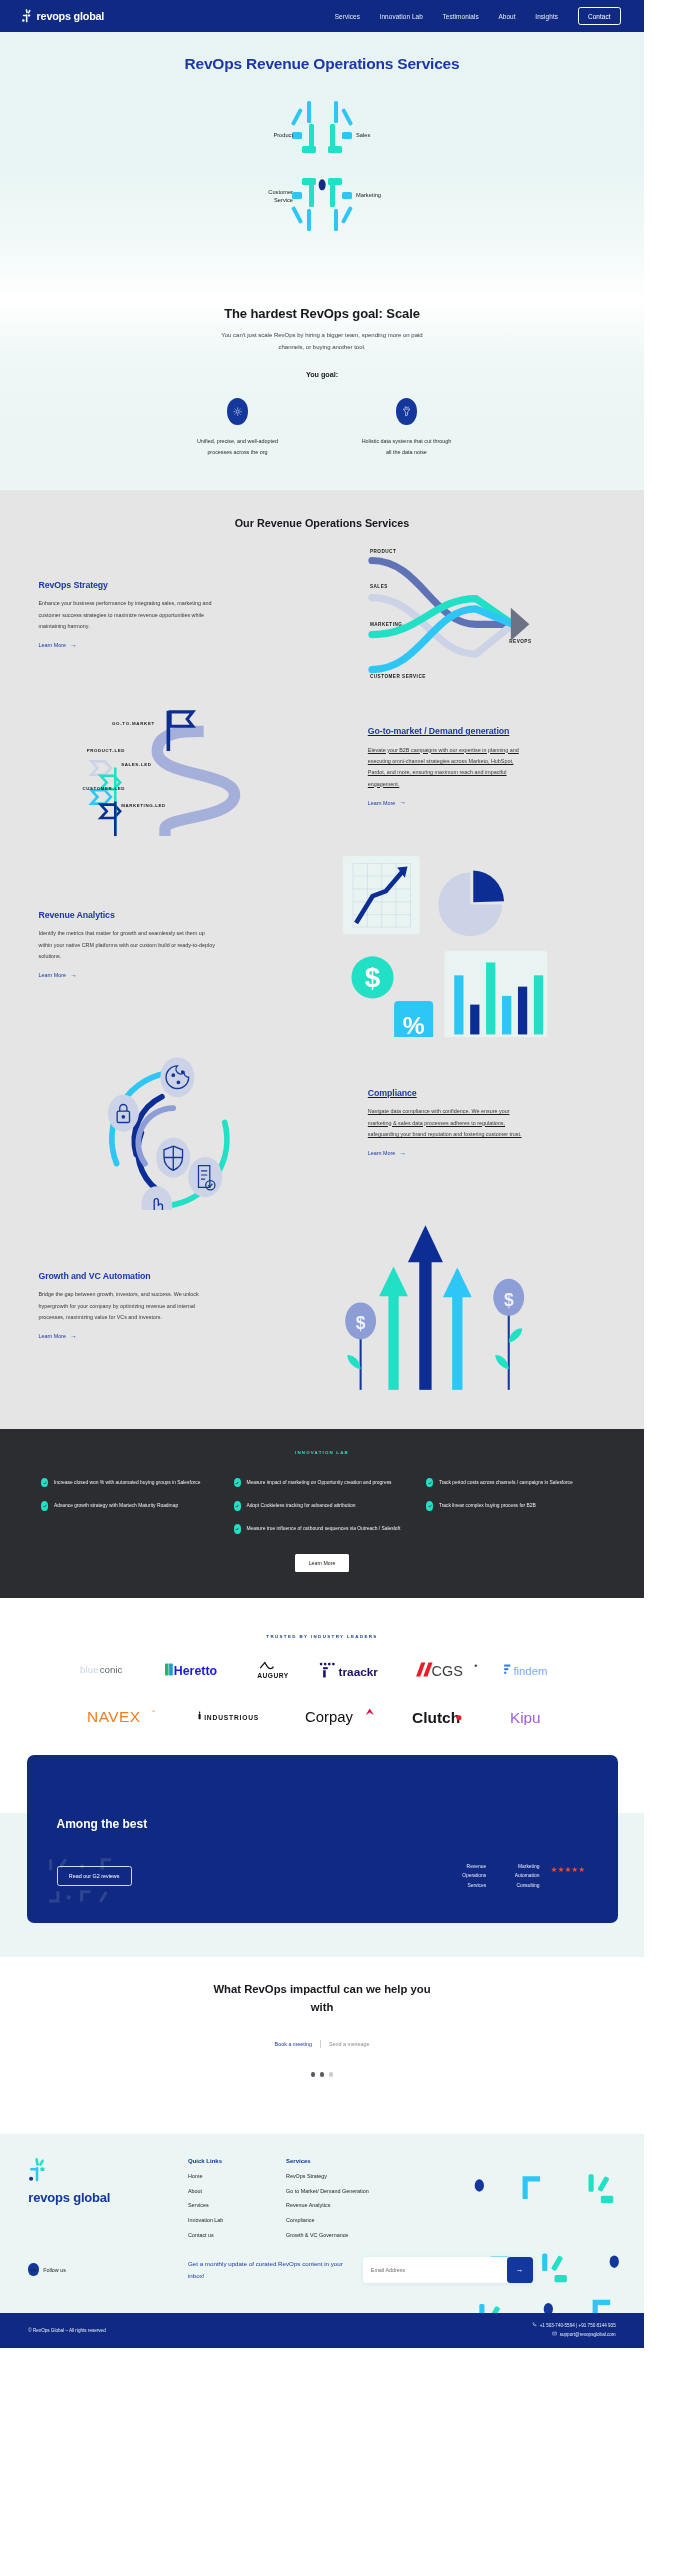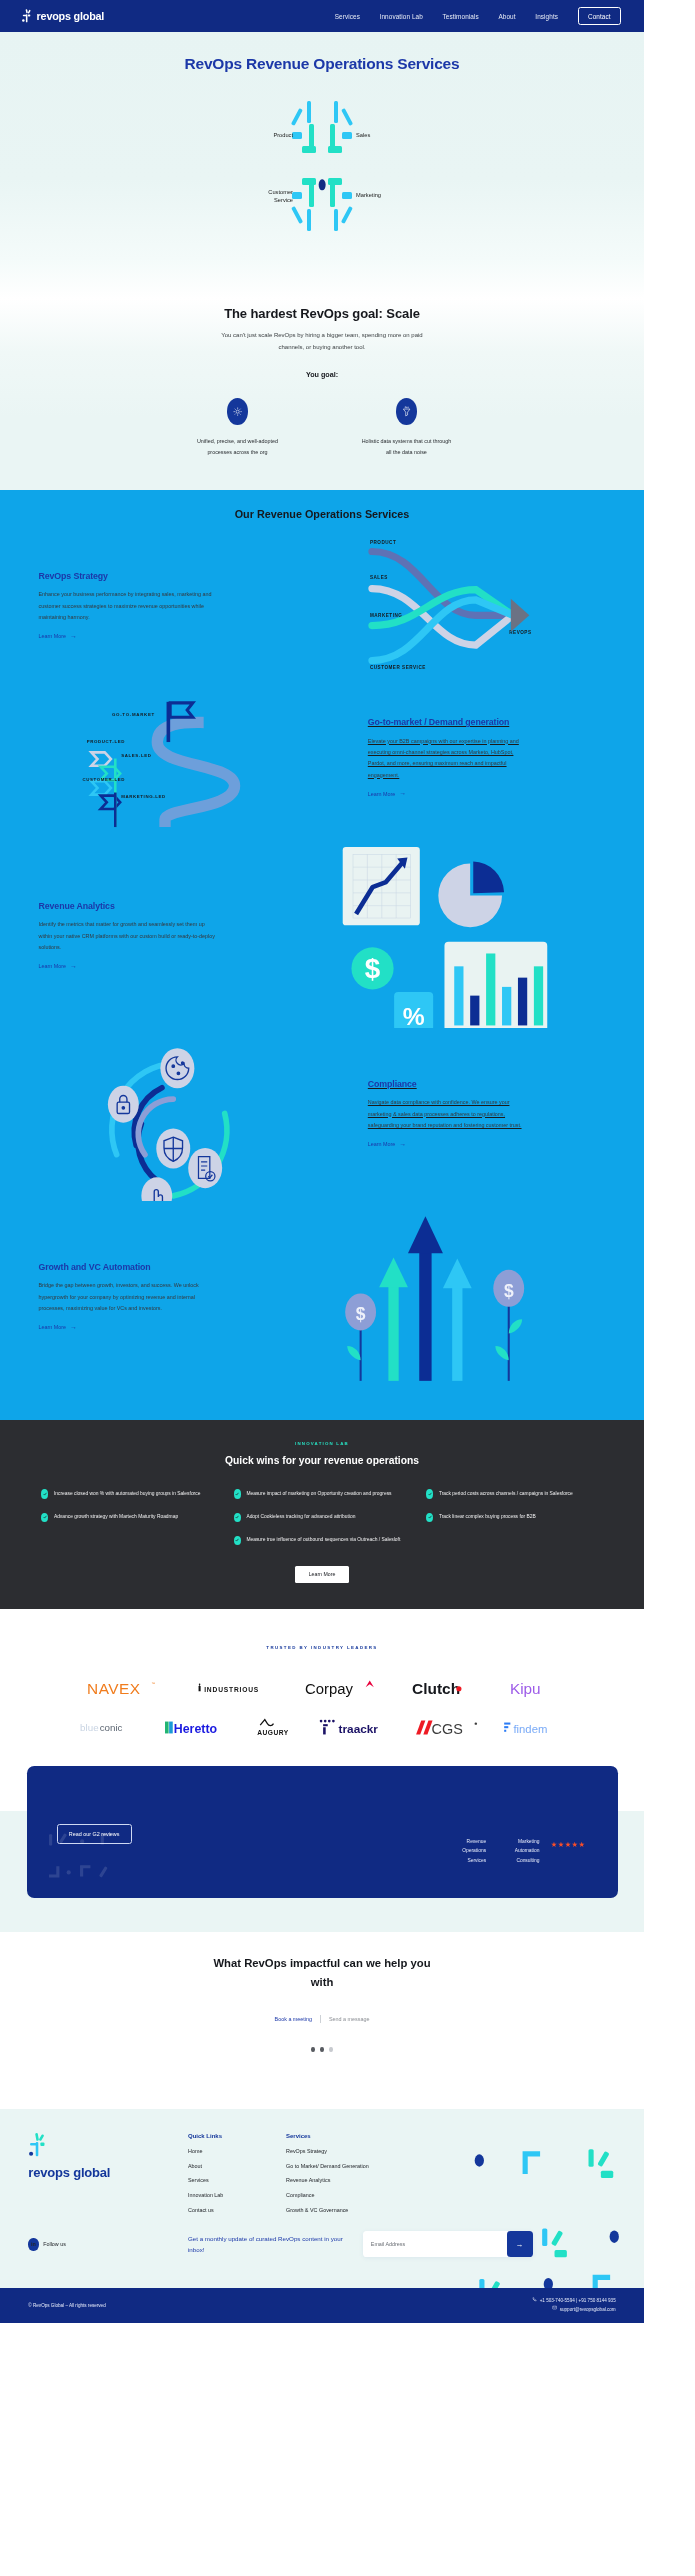--- a/index.html
+++ b/index.html
@@ -93,21 +93,21 @@
   }
   .need-item { width: 93px; text-align: center; }
   .need-icon {
     width: 21.6px; height: 27px; border-radius: 50%;
     background: #14379b; margin: 0 auto 11.3px;
     display: flex; align-items: center; justify-content: center;
   }
   .need-item p { font-size: 5.4px; color: #2a2d31; line-height: 1.95; }
 
   
-  .services { background: #0ea5e9; padding: 18px 0 0; }
+  .services { background: #e5e5e5; padding: 27px 0 0; }
   .services h2 {
     text-align: center; font-size: 10.8px; font-weight: 700; color: #16181d;
   }
   .srow {
     display: flex; align-items: center;
     width: 567px; margin: 0 auto;
     position: relative;
   }
   .srow.rev { flex-direction: row-reverse; }
   .scopy { width: 247px; }
@@ -549,21 +549,20 @@
           <path d="M332 238c16-4 26-16 26-28-14 0-26 12-26 28z" fill="#22e0c6"></path>
           <path d="M332 290c-16-4-26-16-26-28 14 0 26 12 26 28z" fill="#22e0c6"></path>
         </svg>
       </div>
     </div>
     <div style="height:36px;"></div>
   </section>
 
   <section class="innovation">
     <div class="eyebrow">INNOVATION LAB</div>
-    <h2>Quick wins for your revenue operations</h2>
     <div class="wins">
       <div class="win">
         <span class="check">
             <svg viewBox="0 0 10 10">
               <path d="M1.5 5l2.5 2.5L8.5 2" fill="none" stroke="#16181d" stroke-width="1.6"></path>
             </svg>
           </span>
         <span class="txt">Increase closed won % with automated buying groups in Salesforce</span>
       </div>
       <div class="win">
@@ -613,53 +612,20 @@
             </svg>
           </span>
         <span class="txt">Measure true influence of outbound sequences via Outreach / Salesloft</span>
       </div>
     </div>
     <a href="#" class="wbtn">Learn More</a>
   </section>
 
   <section class="logos">
     <div class="tbl">TRUSTED BY INDUSTRY LEADERS</div>
-
-    <div class="logo-row" style="gap:32px;margin-top:30px;">
-      <span class="li">
-        <svg width="77" height="16.5" viewBox="0 0 150 32">
-            <text x="0" y="28" font-size="30" fill="#f07c1d" font-family="Liberation Sans" letter-spacing="1">NAVEX</text>
-            <text x="126" y="10" font-size="7" fill="#f07c1d" font-family="Liberation Sans">™</text>
-          </svg>
-      </span>
-      <span class="li">
-        <svg width="77" height="11.3" viewBox="0 0 150 22">
-            <path d="M7 4l2 3v9h-4V7z" fill="#111"></path>
-            <circle cx="7" cy="2.6" r="1.6" fill="#111"></circle>
-            <text x="16" y="17" font-size="13" font-weight="700" fill="#111" font-family="Liberation Sans" letter-spacing="1.6">INDUSTRIOUS</text>
-          </svg>
-      </span>
-      <span class="li">
-        <svg width="75" height="18.5" viewBox="0 0 146 36">
-            <text x="0" y="30" font-size="29" fill="#111" font-family="Liberation Sans">Corpay</text>
-            <path d="M118 16l8-13 8 13-8-6z" fill="#e8003c"></path>
-          </svg>
-      </span>
-      <span class="li">
-        <svg width="66" height="17.5" viewBox="0 0 128 34">
-            <text x="0" y="29" font-size="30" font-weight="700" fill="#16181d" font-family="Liberation Sans">Clutch</text>
-            <circle cx="91" cy="19" r="5" fill="#ee1b24"></circle>
-          </svg>
-      </span>
-      <span class="li">
-        <svg width="48" height="17.5" viewBox="0 0 94 34">
-            <text x="0" y="29" font-size="30" fill="#9d5ce8" font-family="Liberation Sans">Kipu</text>
-          </svg>
-      </span>
-    </div>
 
     <div class="logo-row">
       <span class="li">
         <svg width="61" height="13.4" viewBox="0 0 118 26">
             <text x="0" y="19" font-size="19" fill="#c9d4e3" font-family="Liberation Sans">blue</text>
             <text x="38" y="19" font-size="19" fill="#5c6672" font-family="Liberation Sans">conic</text>
           </svg>
       </span>
       <span class="li">
         <svg width="62" height="15.5" viewBox="0 0 120 30">
@@ -694,39 +660,73 @@
             <text x="32" y="29" font-size="28" fill="#3c3c3c" font-family="Liberation Sans">CGS</text>
             <circle cx="118" cy="9" r="2.4" fill="#3c3c3c"></circle>
           </svg>
       </span>
       <span class="li">
         <svg width="61" height="14.4" viewBox="0 0 118 28">
             <rect x="0" y="3" width="12" height="4" fill="#2c7cf5"></rect>
             <rect x="0" y="10" width="8" height="4" fill="#2c7cf5"></rect>
             <rect x="0" y="17" width="4" height="4" fill="#2c7cf5"></rect>
             <text x="18" y="23" font-size="22" fill="#79aaf7" font-family="Liberation Sans">findem</text>
+          </svg>
+      </span>
+    </div>
+
+    <div class="logo-row" style="gap:32px;margin-top:30px;">
+      <span class="li">
+        <svg width="77" height="16.5" viewBox="0 0 150 32">
+            <text x="0" y="28" font-size="30" fill="#f07c1d" font-family="Liberation Sans" letter-spacing="1">NAVEX</text>
+            <text x="126" y="10" font-size="7" fill="#f07c1d" font-family="Liberation Sans">™</text>
+          </svg>
+      </span>
+      <span class="li">
+        <svg width="77" height="11.3" viewBox="0 0 150 22">
+            <path d="M7 4l2 3v9h-4V7z" fill="#111"></path>
+            <circle cx="7" cy="2.6" r="1.6" fill="#111"></circle>
+            <text x="16" y="17" font-size="13" font-weight="700" fill="#111" font-family="Liberation Sans" letter-spacing="1.6">INDUSTRIOUS</text>
+          </svg>
+      </span>
+      <span class="li">
+        <svg width="75" height="18.5" viewBox="0 0 146 36">
+            <text x="0" y="30" font-size="29" fill="#111" font-family="Liberation Sans">Corpay</text>
+            <path d="M118 16l8-13 8 13-8-6z" fill="#e8003c"></path>
+          </svg>
+      </span>
+      <span class="li">
+        <svg width="66" height="17.5" viewBox="0 0 128 34">
+            <text x="0" y="29" font-size="30" font-weight="700" fill="#16181d" font-family="Liberation Sans">Clutch</text>
+            <circle cx="91" cy="19" r="5" fill="#ee1b24"></circle>
+          </svg>
+      </span>
+      <span class="li">
+        <svg width="48" height="17.5" viewBox="0 0 94 34">
+            <text x="0" y="29" font-size="30" fill="#9d5ce8" font-family="Liberation Sans">Kipu</text>
           </svg>
       </span>
     </div>
   </section>
 
   <section class="best-wrap">
     <div class="best">
       <svg class="deco" width="93" height="62" viewBox="0 0 180 120">
         <g fill="#ffffff">
           <rect x="4" y="12" width="6" height="22" rx="2"></rect>
           <rect x="28" y="10" width="6" height="20" rx="2" transform="rotate(32 31 20)"></rect>
           <circle cx="68" cy="26" r="4"></circle>
           <path d="M104 10h20v6h-14v16h-6z"></path>
           <path d="M4 72h20v6H10v16H4z" transform="rotate(180 14 84)"></path>
           <circle cx="42" cy="86" r="4"></circle>
           <path d="M64 72h20v6H70v16h-6z"></path>
           <rect x="106" y="74" width="6" height="22" rx="2" transform="rotate(32 109 85)"></rect>
         </g>
       </svg>
+      <h2>Among the best</h2>
       <a href="#" class="g2btn">Read our G2 reviews</a>
       <div class="best-meta">
         <div class="cat">Revenue Operations Services</div>
         <div class="cat">Marketing Automation Consulting</div>
         <div class="stars">★★★★★</div>
       </div>
     </div>
   </section>
 
   <section class="challenges">

